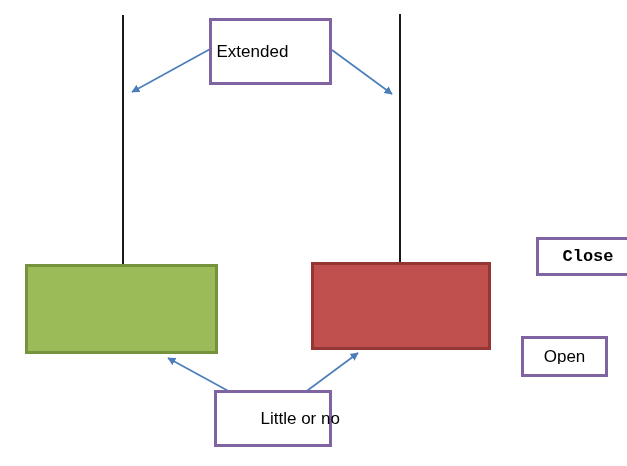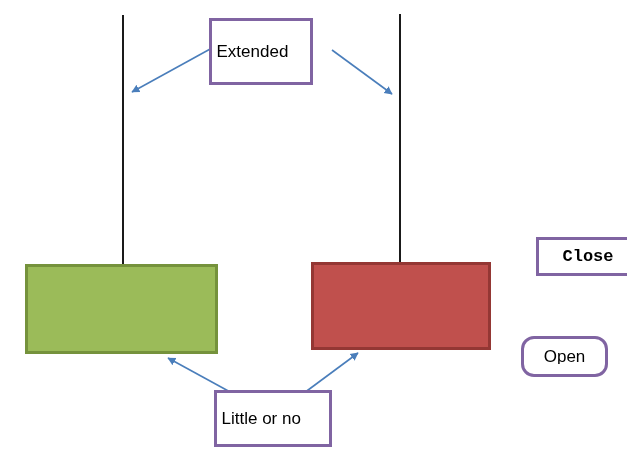--- a/index.html
+++ b/index.html
@@ -63,21 +63,20 @@
     display: flex;
     justify-content: center;
     align-items: center;
     color: #000000;
     font-size: 17px;
     font-weight: bold;
   }
   .label-box.clipped-text {
     font-weight: normal;
     align-items: flex-start;
-    border-radius: 13px;
   }
   .label-box.clipped-text span {
     margin-top: 8px;
     display: block;
     overflow: hidden;
     height: 17px;
     line-height: 20px;
   }
   #arrow-layer {
     position: absolute;
@@ -104,25 +103,25 @@
       <marker id="ah" markerWidth="6" markerHeight="6" refX="4.6" refY="3" orient="auto" markerUnits="strokeWidth">
         <path d="M0,0.4 L5,3 L0,5.6 z" fill="#4A7EBB"></path>
       </marker>
     </defs>
     <line x1="212" y1="48" x2="132" y2="92" stroke="#4A7EBB" stroke-width="1.6" marker-end="url(#ah)"></line>
     <line x1="332" y1="50" x2="392" y2="94" stroke="#4A7EBB" stroke-width="1.6" marker-end="url(#ah)"></line>
     <line x1="232" y1="393" x2="168" y2="358" stroke="#4A7EBB" stroke-width="1.6" marker-end="url(#ah)"></line>
     <line x1="300" y1="396" x2="358" y2="353" stroke="#4A7EBB" stroke-width="1.6" marker-end="url(#ah)"></line>
   </svg>
 
-  <div class="callout left-align" style="left:209px; top:18px; width:104px; height:67px;">
+  <div class="callout left-align" style="left:209px; top:18px; width:123px; height:67px;">
     <span class="line">Extended</span>
   </div>
 
-  <div class="callout left-align" style="left:214px; top:390px; width:118px; height:57px;">
+  <div class="callout left-align" style="left:214px; top:390px; width:118px; height:57px;padding-left:39px;">
     <span class="line">Little or no</span>
   </div>
 
   <div class="label-box" style="left:536px; top:237px; width:104px; height:39px;font-family:Liberation Mono, monospace;">
     <span>Close</span>
   </div>
 
   <div class="label-box clipped-text" style="left:521px; top:336px; width:87px; height:41px;">
     <span>Open</span>
   </div>

